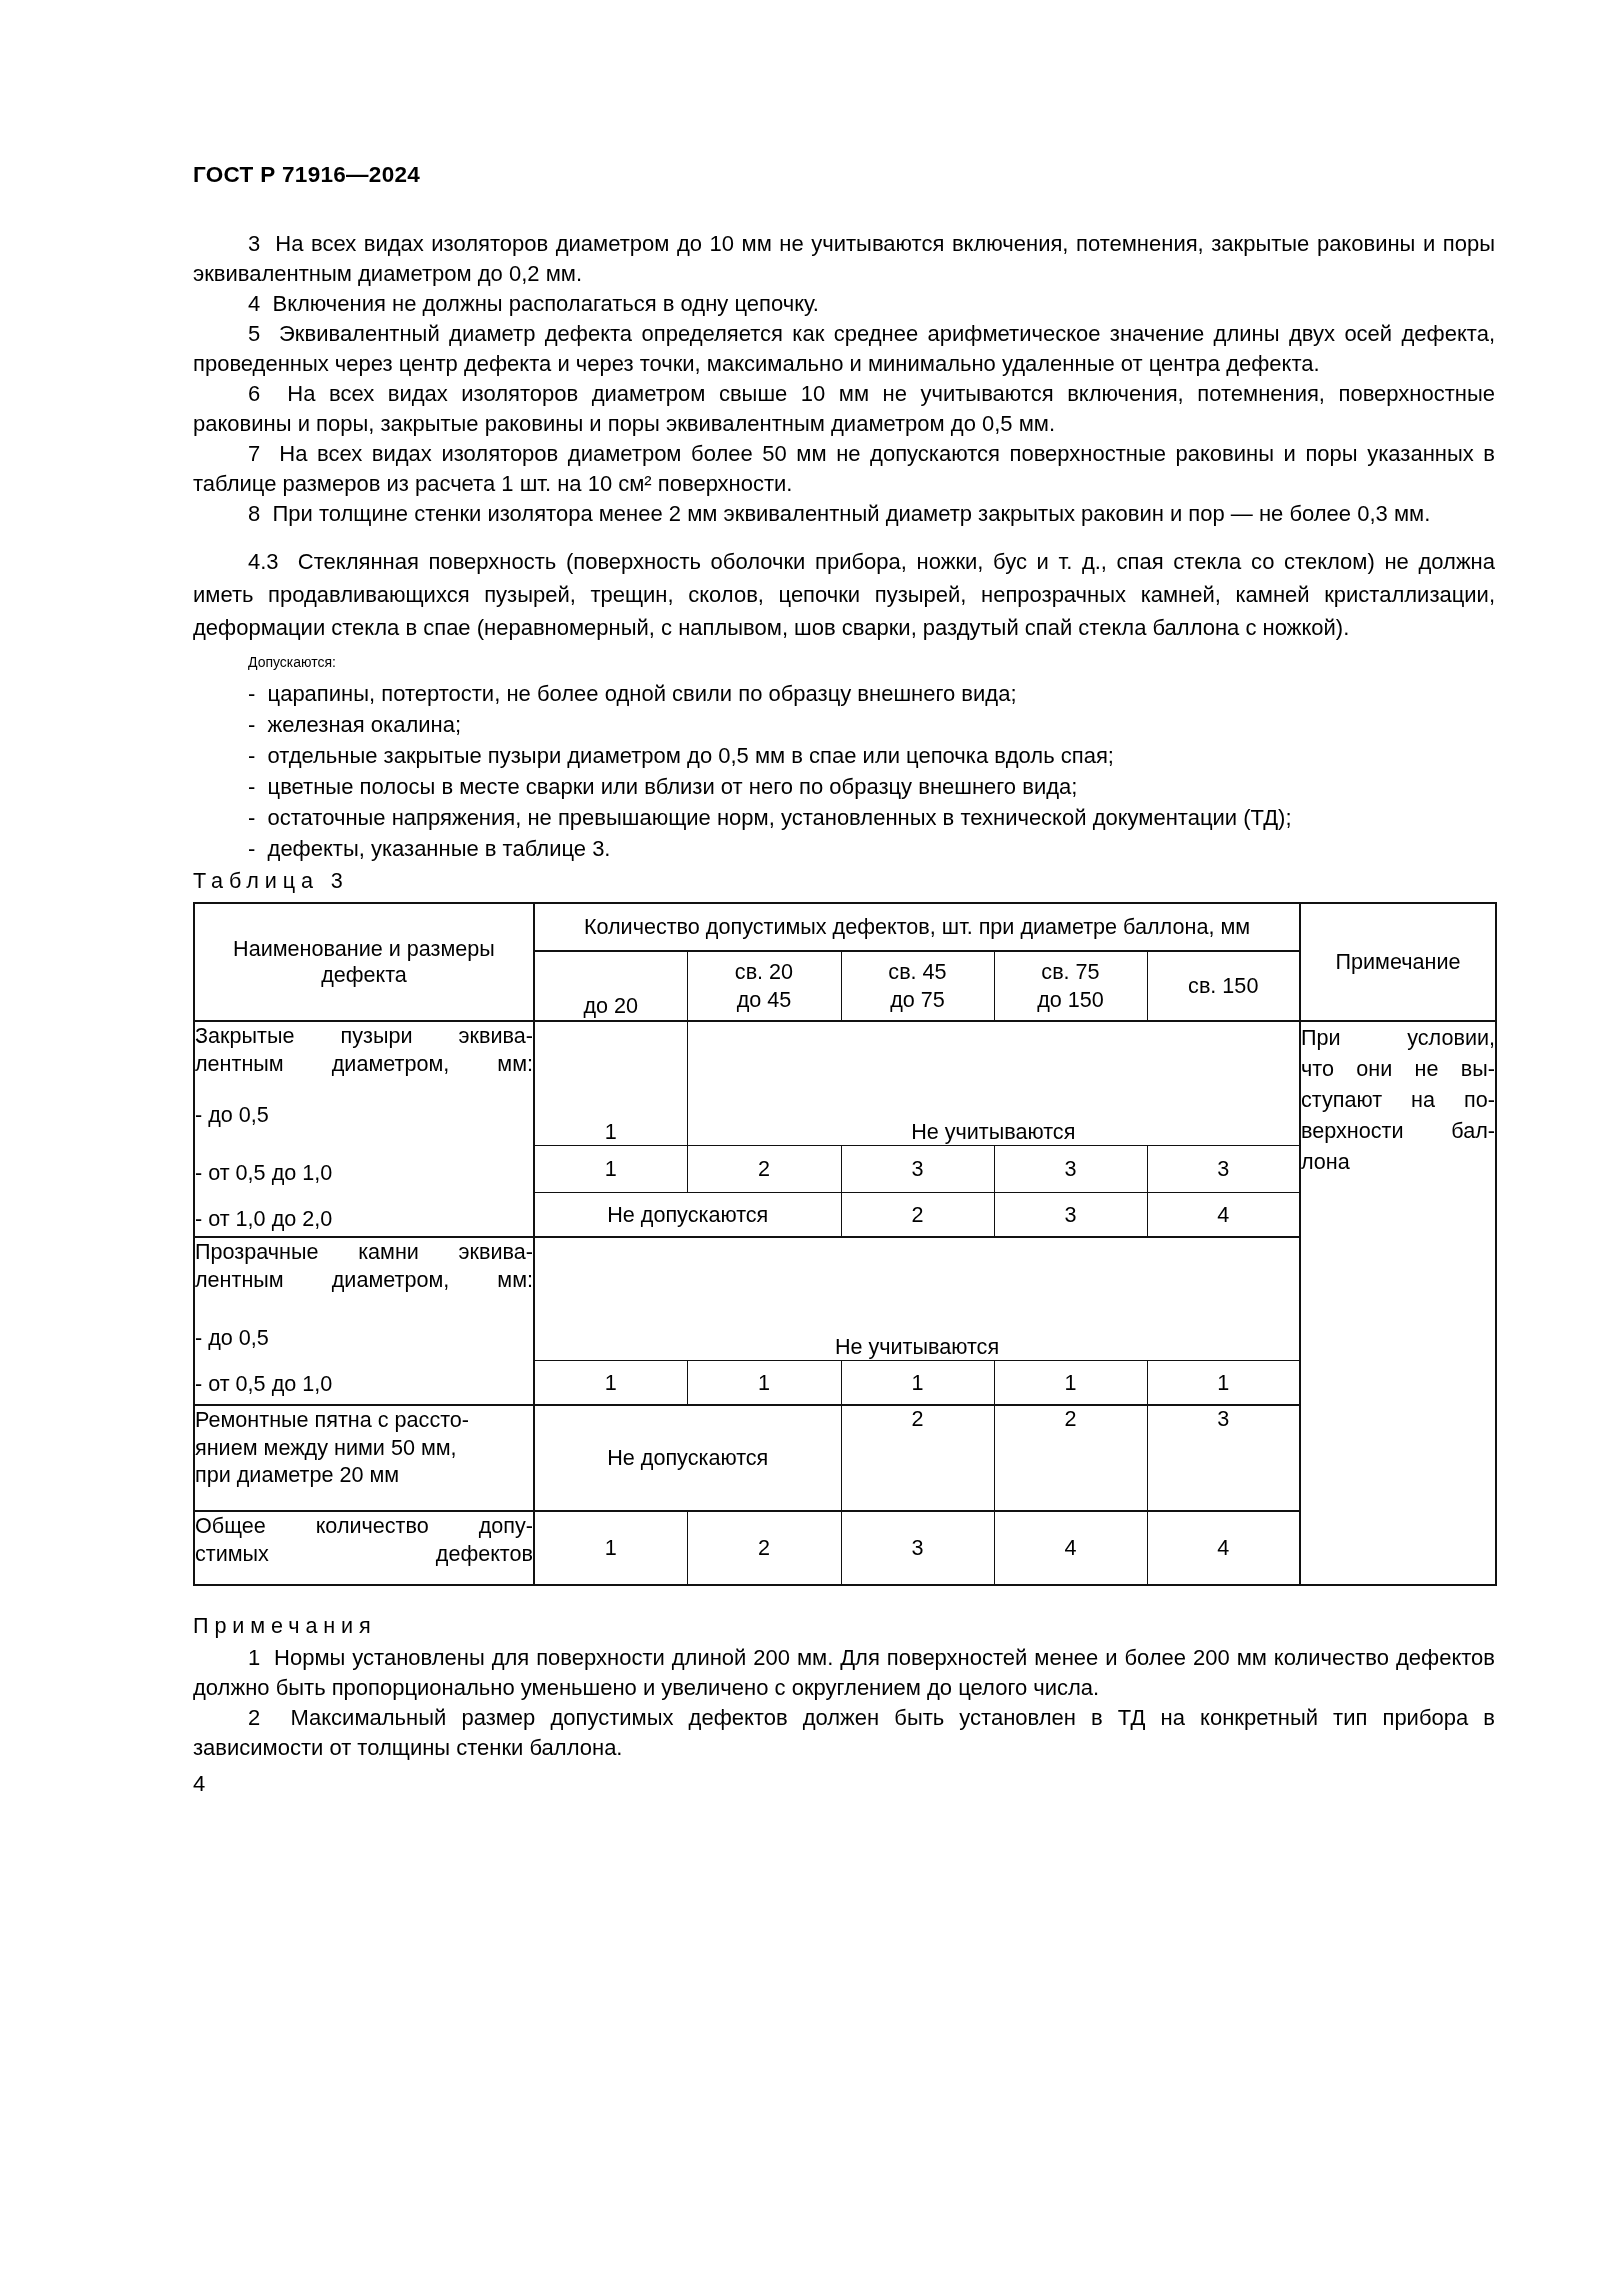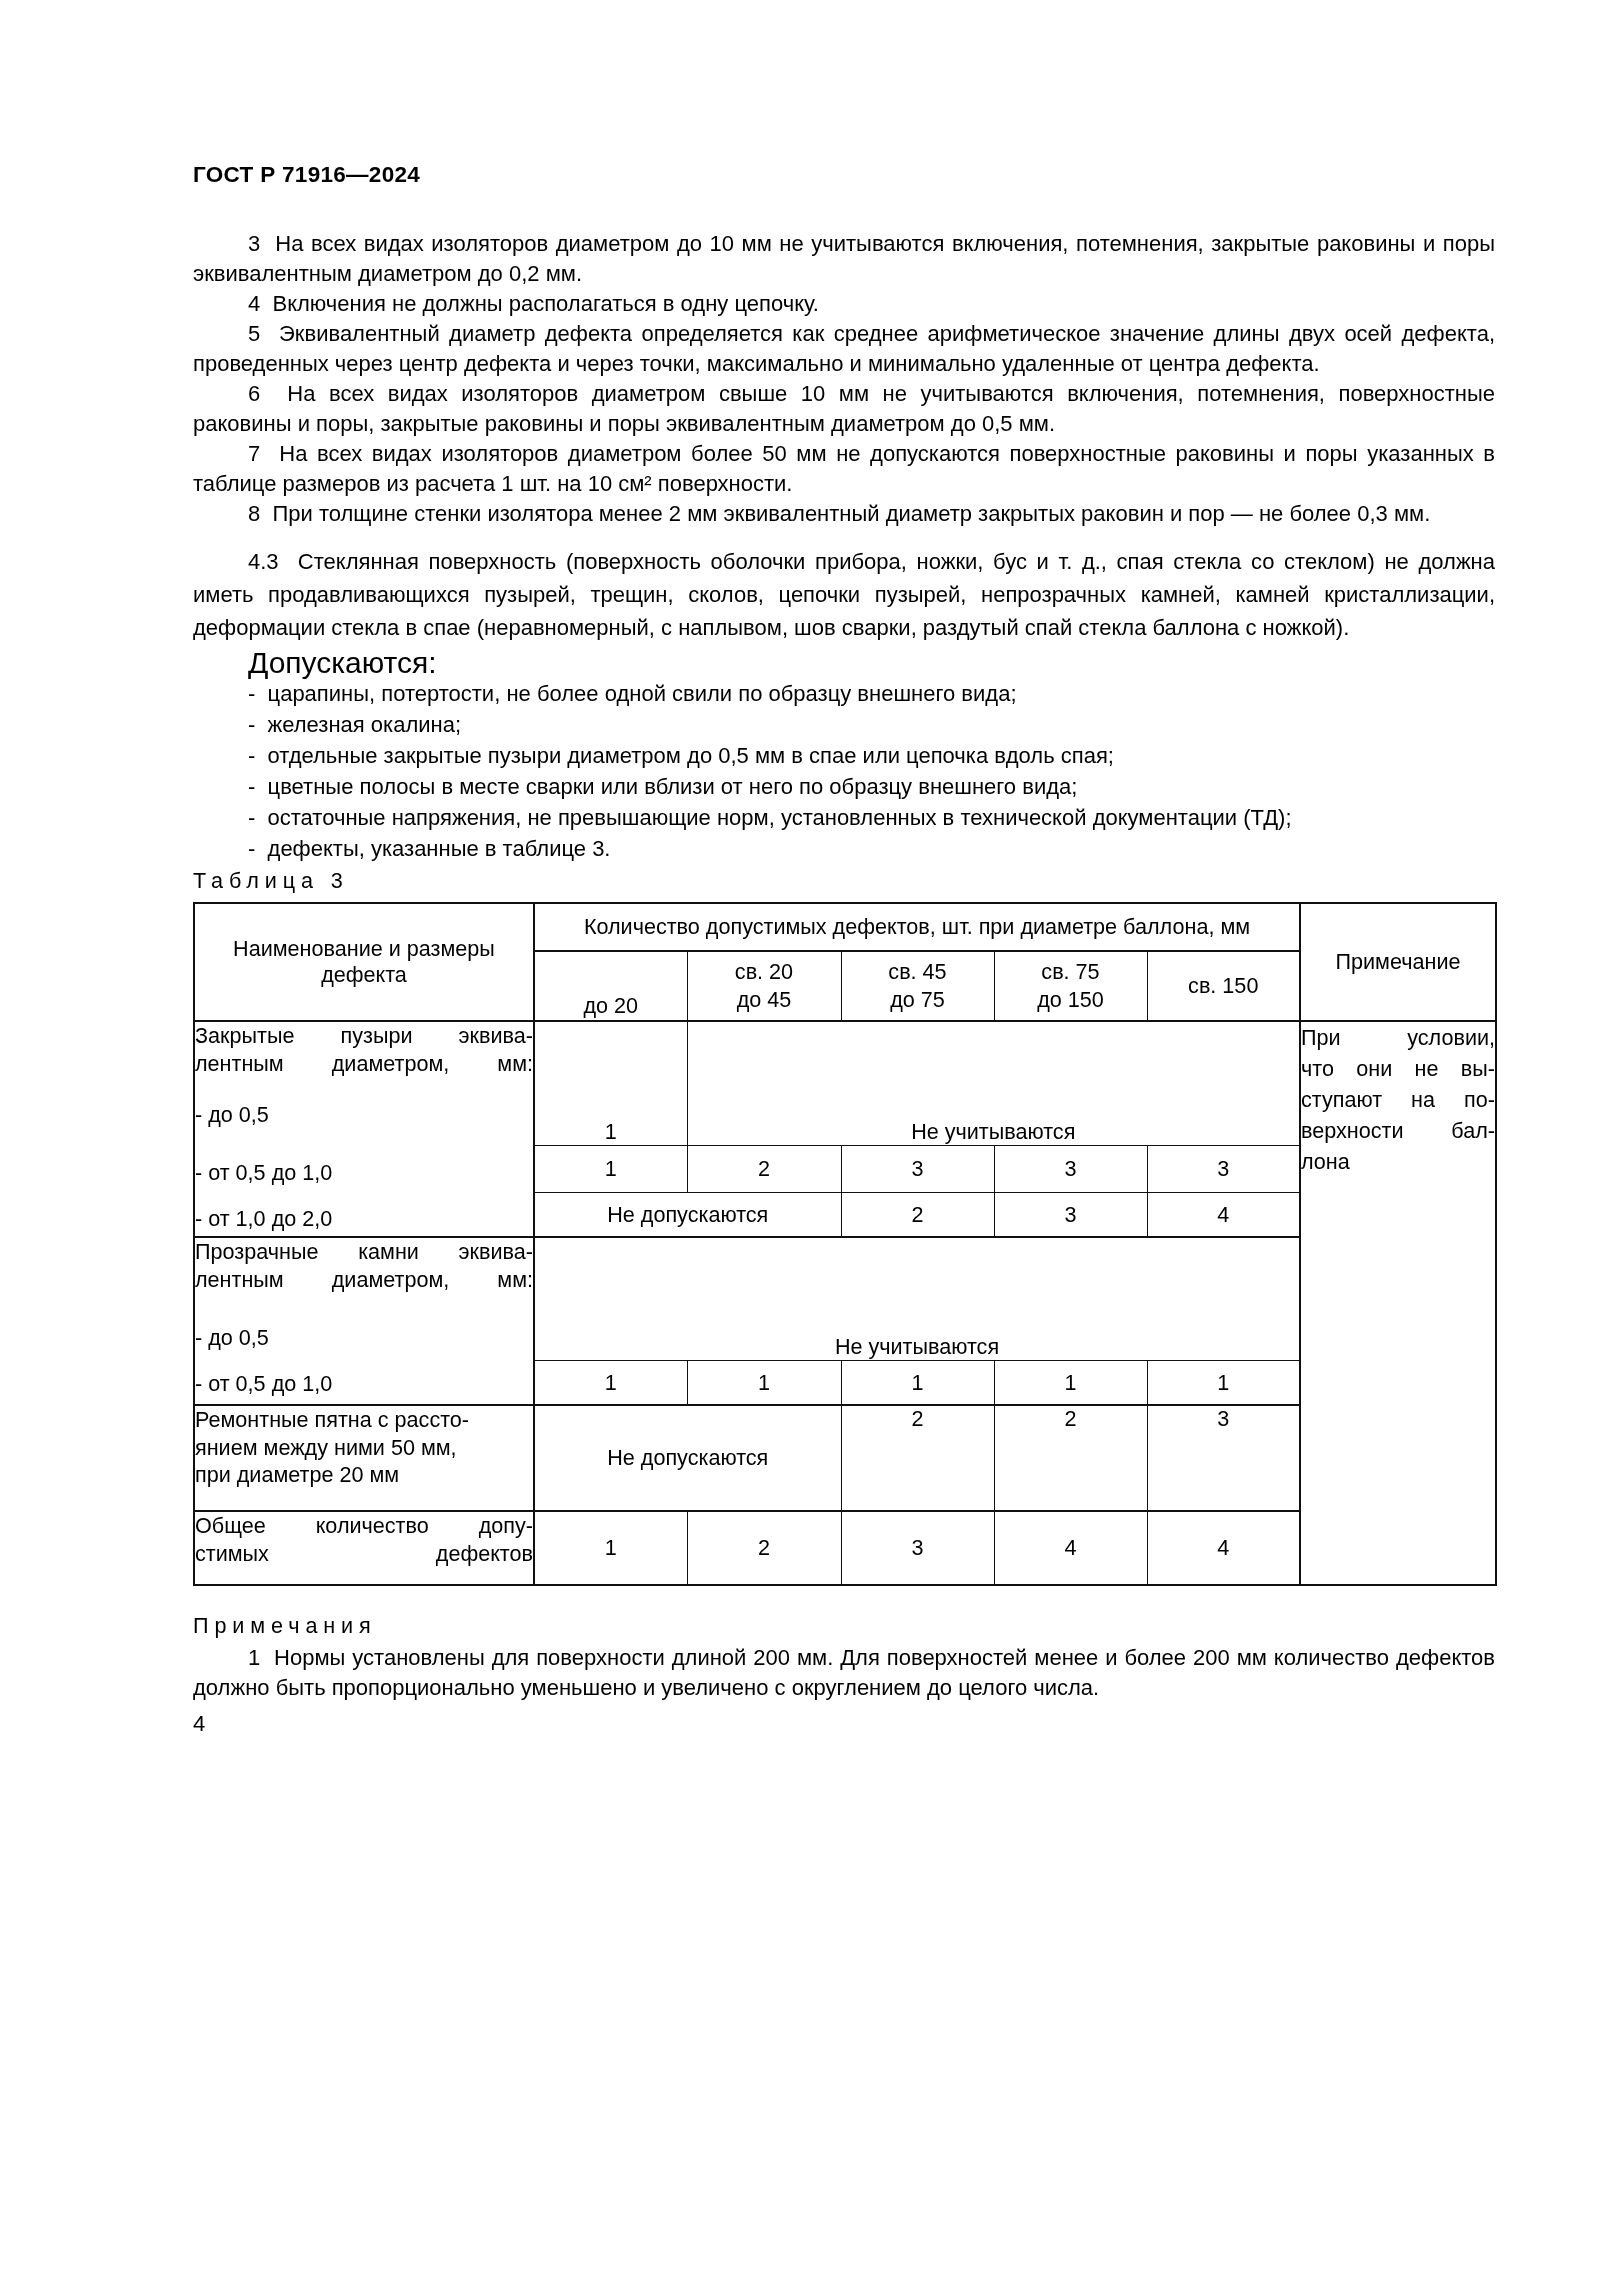--- a/index.html
+++ b/index.html
@@ -19,21 +19,21 @@
   }
   .block-notes{margin-top:41px;}
   p.bodyp{
     margin:0;font-size:22px;line-height:30px;
     text-align:justify;text-indent:55px;
   }
   p.para43{
     margin:15.7px 0 0 0;font-size:22px;line-height:33px;
     text-align:justify;text-indent:55px;
   }
-  p.introp{margin:2.9px 0 0 0;font-size:30px;line-height:31px;text-indent:55px;}
+  p.introp{margin:2.9px 0 0 0;font-size:14px;line-height:31px;text-indent:55px;}
   p.listp{
     margin:0;font-size:22px;line-height:31px;
     text-align:justify;text-indent:55px;
   }
   .table-label{
     margin-top:4px;font-size:21.6px;letter-spacing:5.9px;
   }
   table.t3{
     margin-top:8.8px;
     border-collapse:collapse;table-layout:fixed;
@@ -209,18 +209,19 @@
         <td class="val">2</td>
         <td class="val">3</td>
         <td class="val">4</td>
         <td class="val">4</td>
       </tr>
     </tbody>
       </table>
 
     <div class="notes-title">Примечания</div>
     <p class="bodyp notep">1&nbsp; Нормы установлены для поверхности длиной 200 мм. Для поверхностей менее и более 200 мм количество дефектов должно быть пропорционально уменьшено и увеличено с округлением до целого числа.</p>
+    <p class="bodyp">2&nbsp; Максимальный размер допустимых дефектов должен быть установлен в ТД на конкретный тип прибора в зависимости от толщины стенки баллона.</p>
 
     <div class="page-number">4</div>
 
   </div>
 </div>
 
 
 </body></html>

